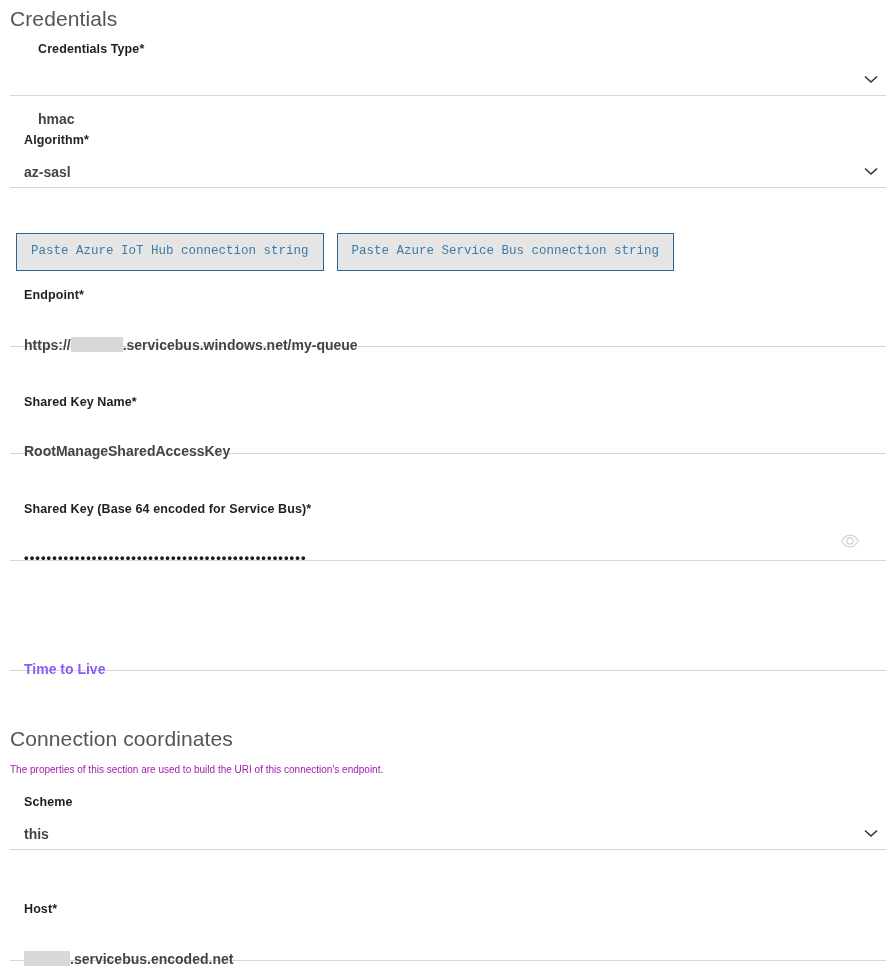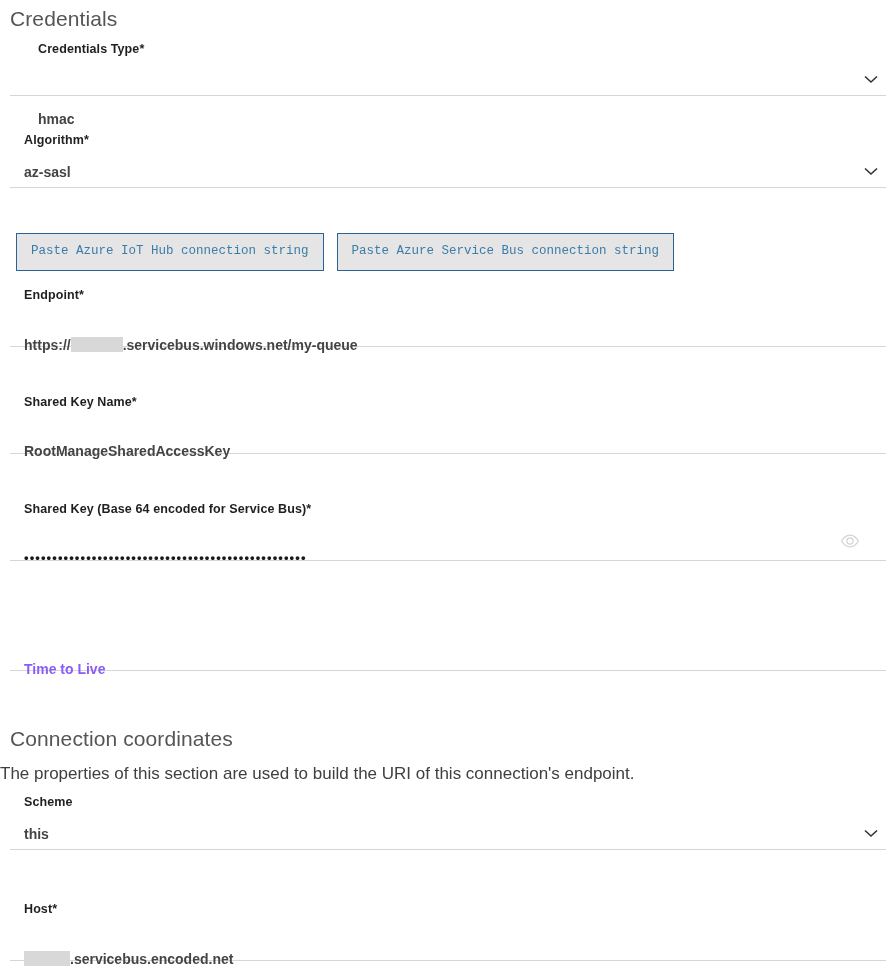--- a/index.html
+++ b/index.html
@@ -26,24 +26,24 @@
   
   .section-title {
     font-size: 21px;
     font-weight: 400;
     color: #555555;
     letter-spacing: .1px;
     padding: 0 0 0 10px;
     line-height: 1;
   }
   .section-desc {
-    font-size: 17px;
+    font-size: 10px;
     font-weight: 400;
-    color: #404040;
-    padding: 0 0 0 0;
+    color: #a21caf;
+    padding: 0 0 0 10px;
     line-height: 1;
   }
 
   
   .field {
     position: relative;
     margin: 0 10px;
     border-bottom: 1px solid #d6d6d6;
     box-sizing: border-box;
   }

